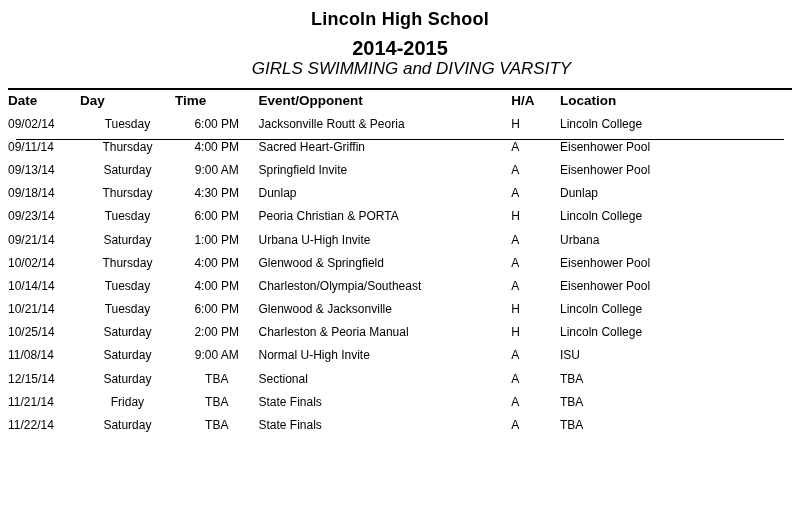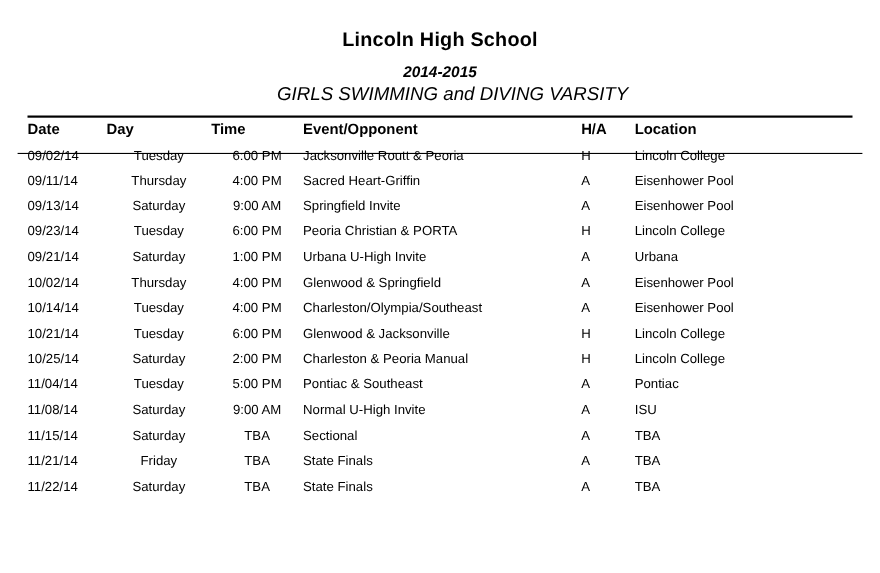--- a/index.html
+++ b/index.html
@@ -12,42 +12,41 @@
     height: 521px;
     font-family: "Liberation Sans", sans-serif;
     color: #000000;
     overflow: hidden;
   }
   .page {
     position: relative;
     width: 800px;
     height: 521px;
     box-sizing: border-box;
-    padding: 17px;
+    padding: 0;
   }
   .titles {
     text-align: center;
     padding-top: 8px;
   }
   .school-name {
     font-size: 18px;
     font-weight: bold;
     line-height: 22px;
     letter-spacing: 0.2px;
   }
   .doc-title {
     font-size: 22px;
     font-weight: bold;
     line-height: 26px;
     letter-spacing: 0.6px;
   }
   .season {
-    font-size: 14px;
-    font-weight: bold;
-    font-style: italic;
+    font-size: 20px;
+    font-weight: bold;
     line-height: 20px;
     margin-top: 8px;
   }
   .sport {
     font-size: 17px;
     font-style: italic;
     line-height: 22px;
     margin-top: 0px;
     margin-left: 23px;
   }
@@ -141,20 +140,28 @@
         </tr>
         <tr>
           <td class="col-date">09/13/14</td>
           <td class="col-day">Saturday</td>
           <td class="col-time">9:00 AM</td>
           <td class="col-event">Springfield Invite</td>
           <td class="col-ha">A</td>
           <td class="col-loc">Eisenhower Pool</td>
         </tr>
         <tr>
+          <td class="col-date">09/18/14</td>
+          <td class="col-day">Thursday</td>
+          <td class="col-time">4:30 PM</td>
+          <td class="col-event">Dunlap</td>
+          <td class="col-ha">A</td>
+          <td class="col-loc">Dunlap</td>
+        </tr>
+        <tr>
           <td class="col-date">09/23/14</td>
           <td class="col-day">Tuesday</td>
           <td class="col-time">6:00 PM</td>
           <td class="col-event">Peoria Christian &amp; PORTA</td>
           <td class="col-ha">H</td>
           <td class="col-loc">Lincoln College</td>
         </tr>
         <tr>
           <td class="col-date">09/21/14</td>
           <td class="col-day">Saturday</td>
@@ -189,37 +196,29 @@
         </tr>
         <tr>
           <td class="col-date">10/25/14</td>
           <td class="col-day">Saturday</td>
           <td class="col-time">2:00 PM</td>
           <td class="col-event">Charleston &amp; Peoria Manual</td>
           <td class="col-ha">H</td>
           <td class="col-loc">Lincoln College</td>
         </tr>
         <tr>
-          <td class="col-date">11/04/14</td>
-          <td class="col-day">Tuesday</td>
-          <td class="col-time">5:00 PM</td>
-          <td class="col-event">Pontiac &amp; Southeast</td>
-          <td class="col-ha">A</td>
-          <td class="col-loc">Pontiac</td>
-        </tr>
-        <tr>
           <td class="col-date">11/08/14</td>
           <td class="col-day">Saturday</td>
           <td class="col-time">9:00 AM</td>
           <td class="col-event">Normal U-High Invite</td>
           <td class="col-ha">A</td>
           <td class="col-loc">ISU</td>
         </tr>
         <tr>
-          <td class="col-date">11/15/14</td>
+          <td class="col-date">12/15/14</td>
           <td class="col-day">Saturday</td>
           <td class="col-time">TBA</td>
           <td class="col-event">Sectional</td>
           <td class="col-ha">A</td>
           <td class="col-loc">TBA</td>
         </tr>
         <tr>
           <td class="col-date">11/21/14</td>
           <td class="col-day">Friday</td>
           <td class="col-time">TBA</td>

